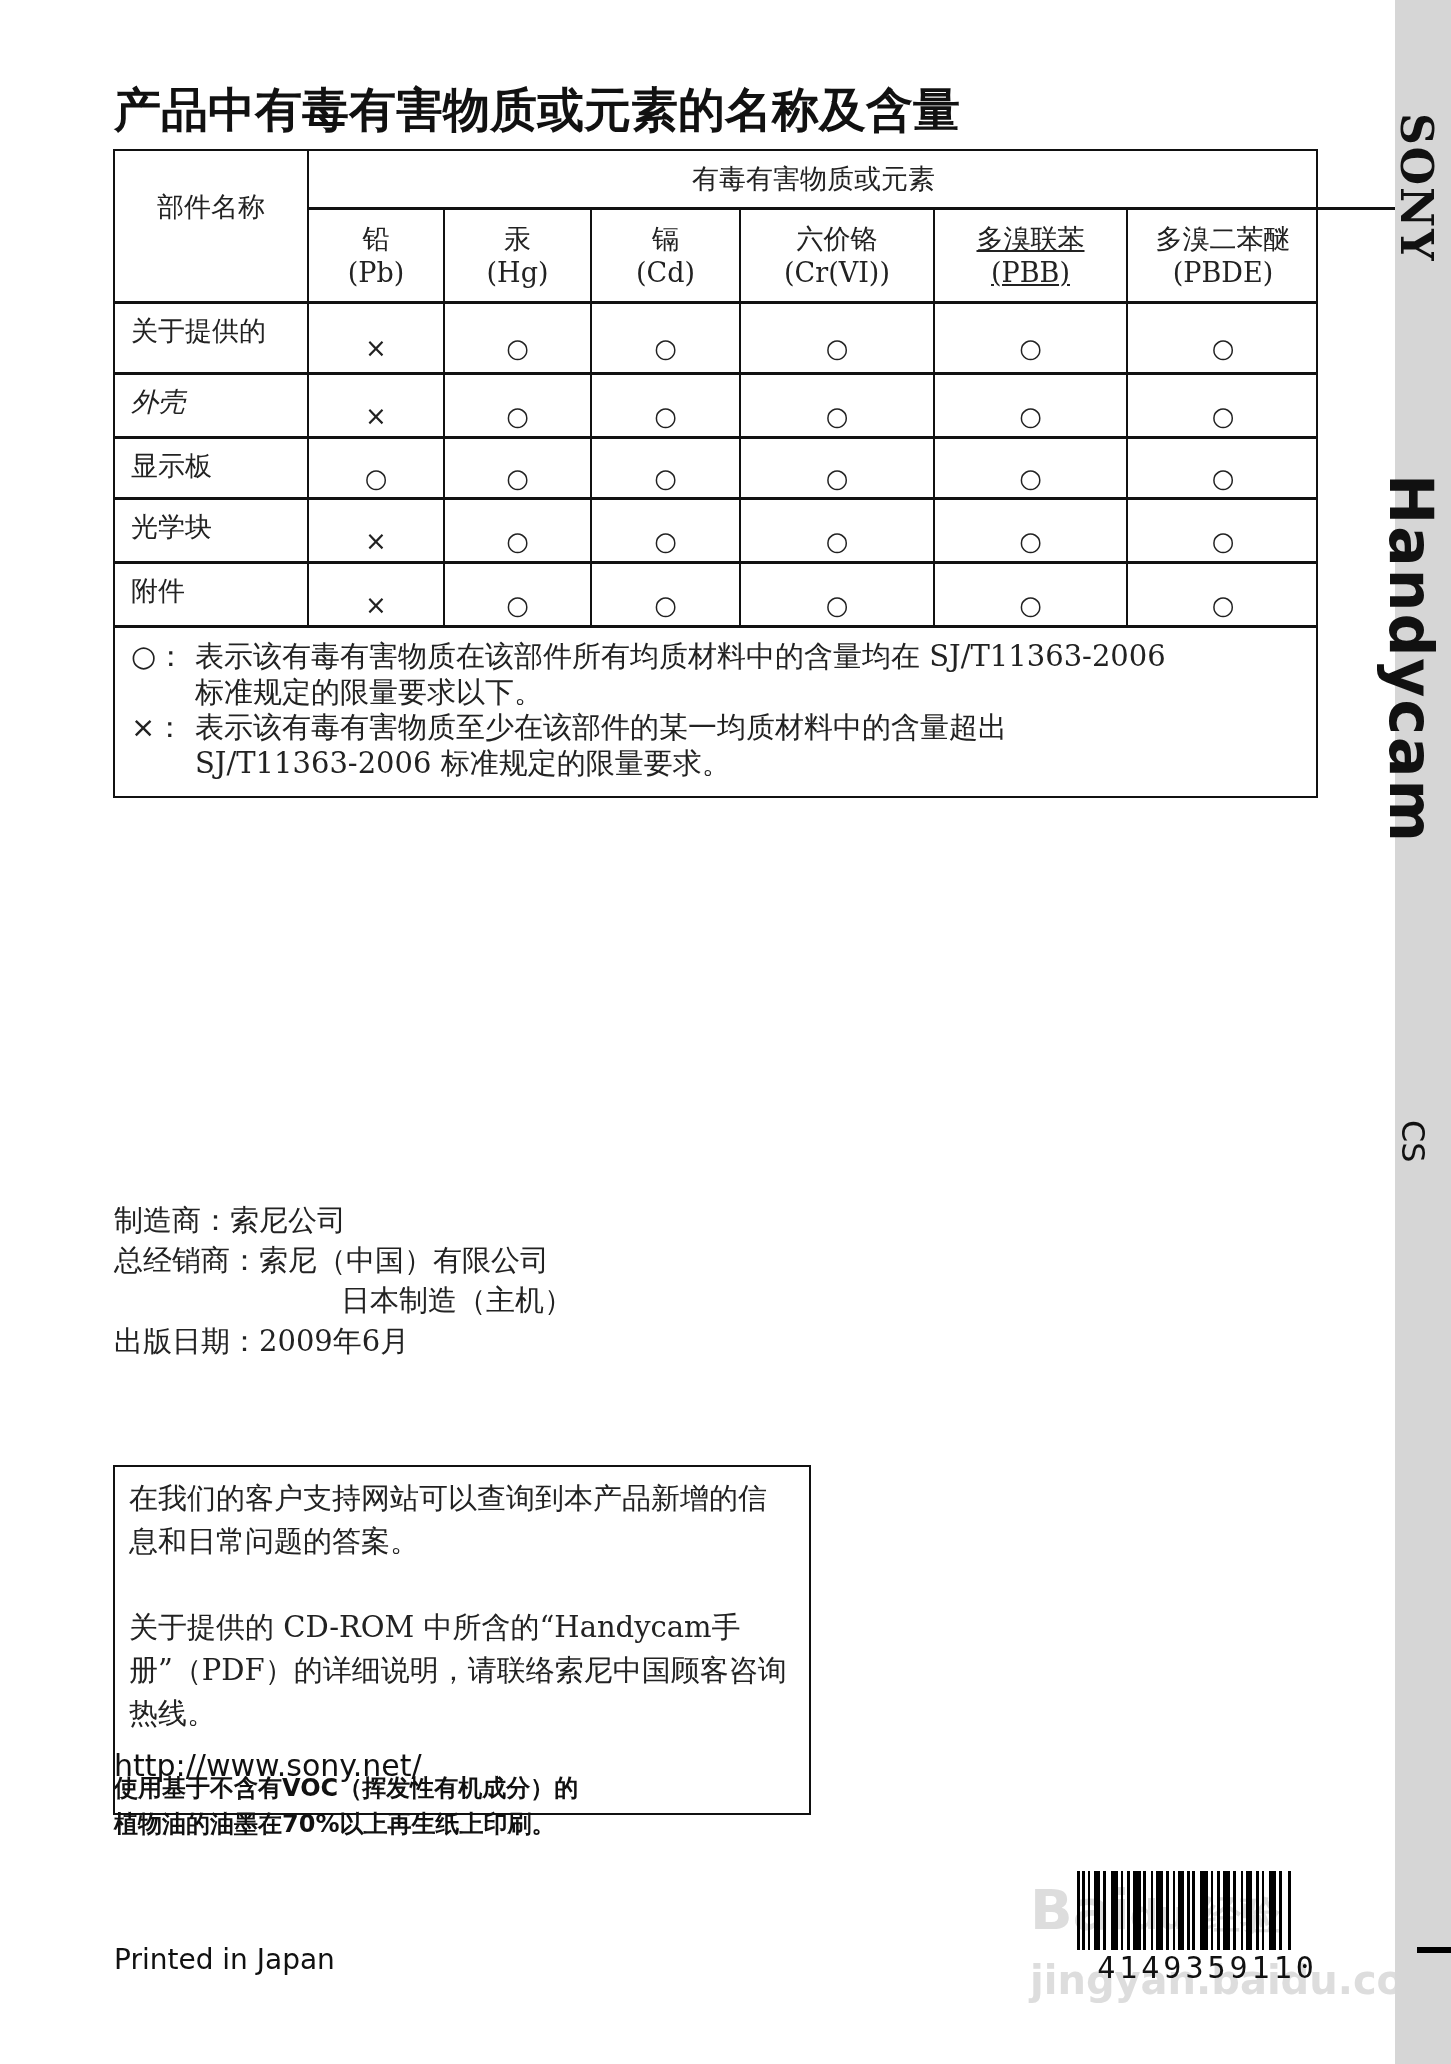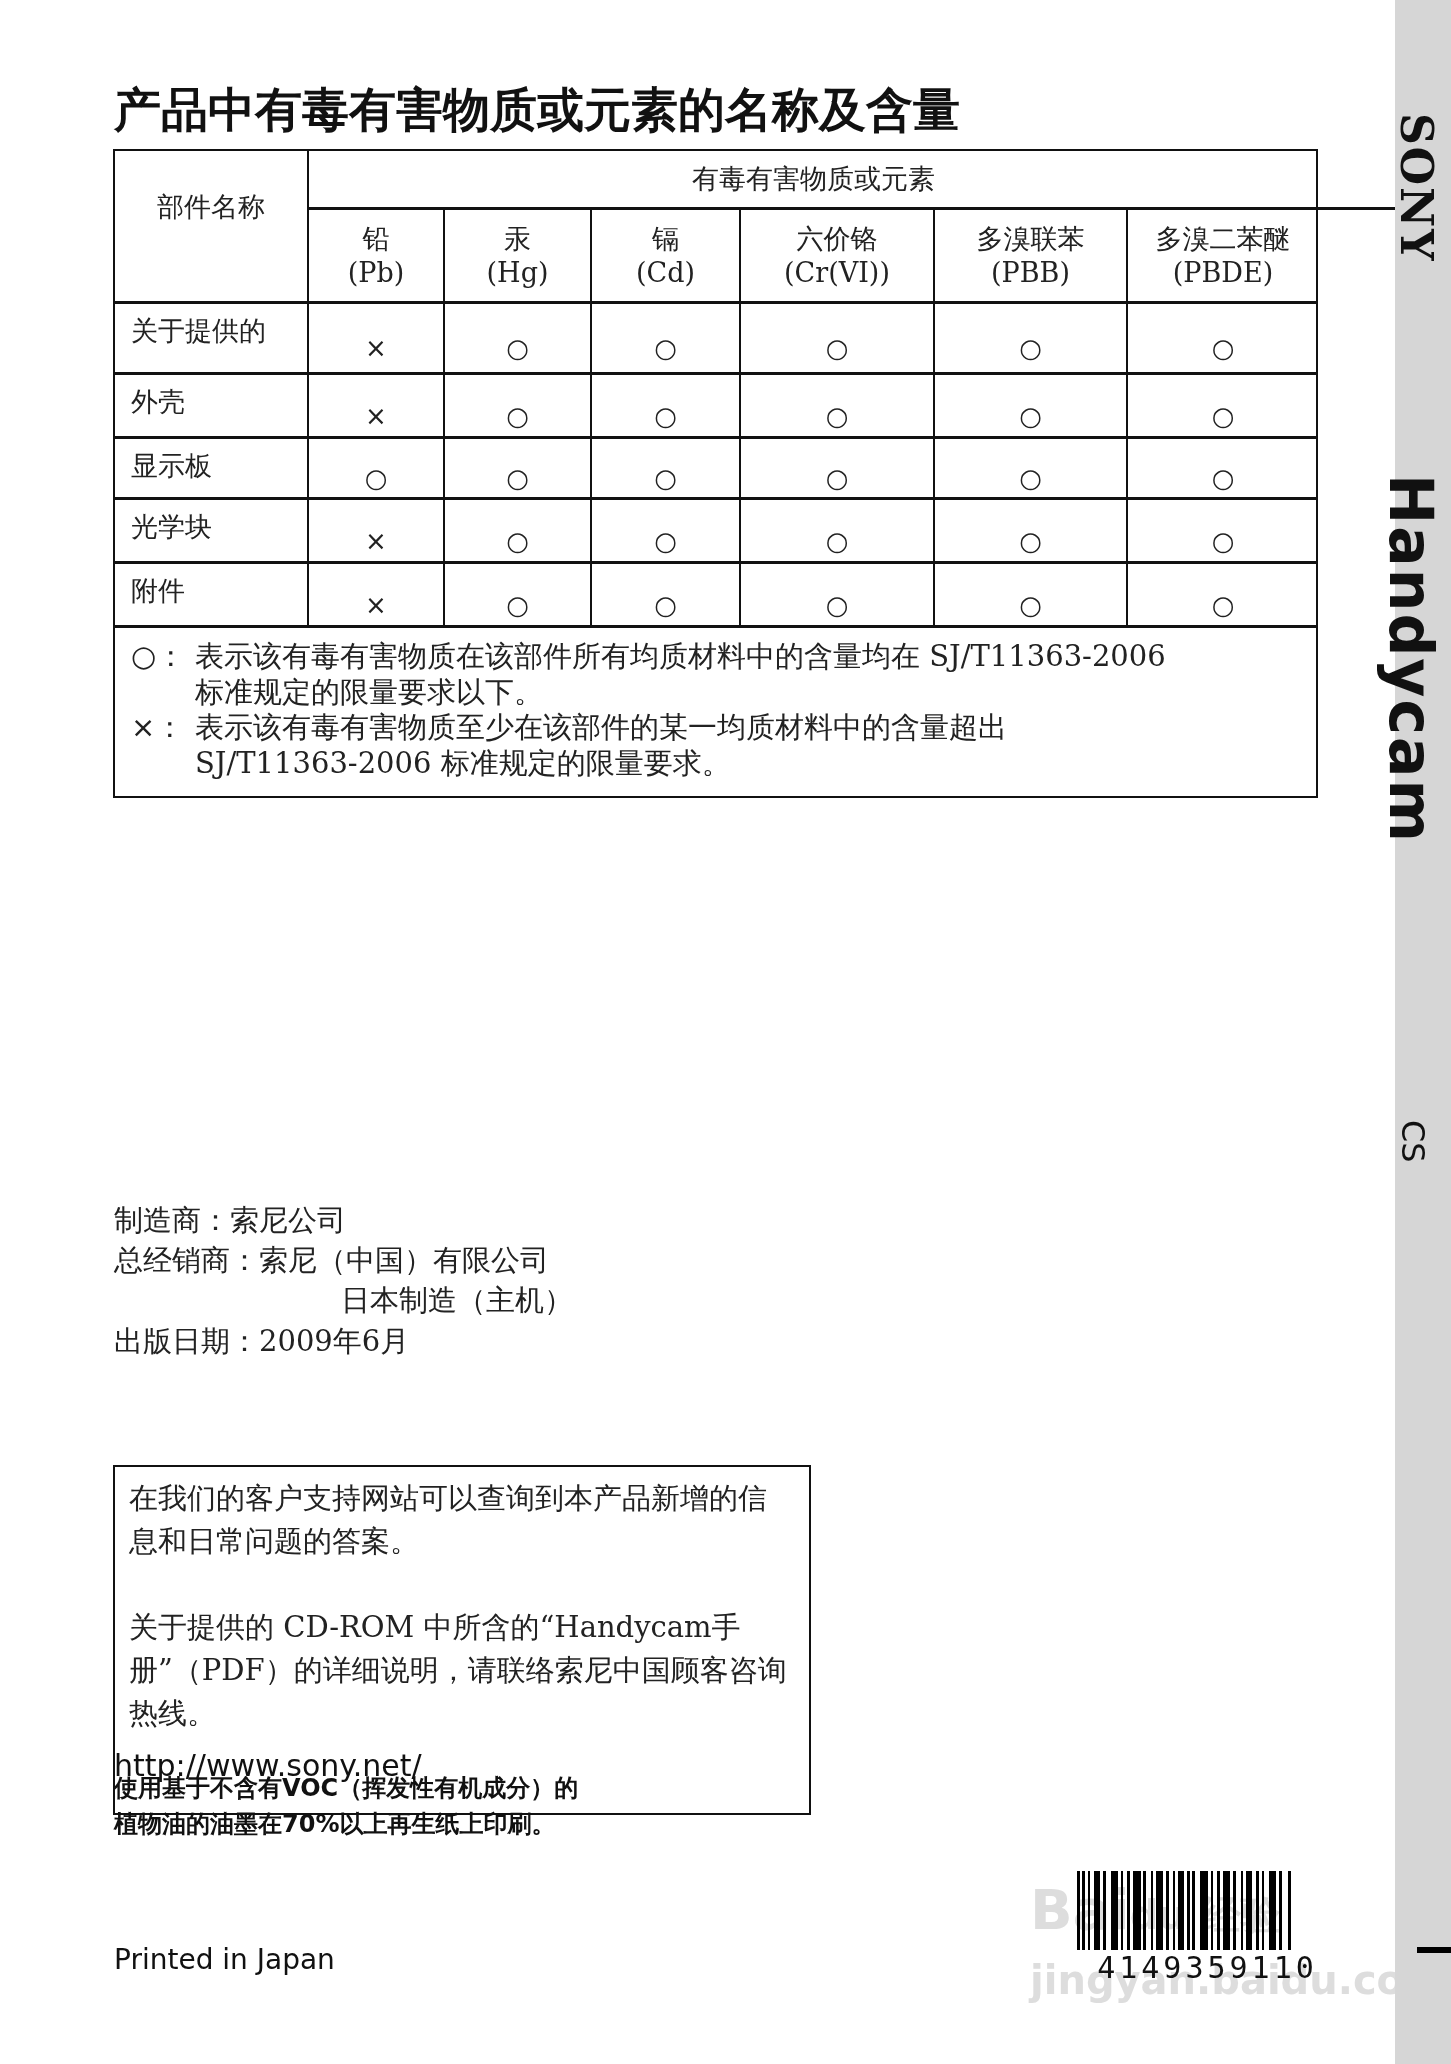--- a/index.html
+++ b/index.html
@@ -98,40 +98,40 @@
     <span>(Hg)</span>
   </div>
   <div class="cell" style="left:477px; top:59px; width:147px; height:91px; flex-direction:column;">
     <span>镉</span>
     <span>(Cd)</span>
   </div>
   <div class="cell" style="left:626px; top:59px; width:192px; height:91px; flex-direction:column;">
     <span>六价铬</span>
     <span>(Cr(VI))</span>
   </div>
-  <div class="cell" style="left:820px; top:59px; width:191px; height:91px; flex-direction:column;">
+  <div class="cell" style="left:820px; top:59px; width:191px; height:91px; flex-direction:column;text-decoration:underline;">
     <span>多溴联苯</span>
     <span>(PBB)</span>
   </div>
   <div class="cell" style="left:1013px; top:59px; width:190px; height:91px; flex-direction:column;border-radius:16px;">
     <span>多溴二苯醚</span>
     <span>(PBDE)</span>
   </div>
 
   <div>
     <div class="cell left" style="left:0; top:153px; width:192px; height:68px;">关于提供的</div>
     <div class="cell sym" style="left:194px; top:153px; width:134px; height:68px;">×</div>
     <div class="cell sym" style="left:330px; top:153px; width:145px; height:68px;">○</div>
     <div class="cell sym" style="left:477px; top:153px; width:147px; height:68px;">○</div>
     <div class="cell sym" style="left:626px; top:153px; width:192px; height:68px;">○</div>
     <div class="cell sym" style="left:820px; top:153px; width:191px; height:68px;">○</div>
     <div class="cell sym" style="left:1013px; top:153px; width:190px; height:68px;">○</div>
   </div>
   <div>
-    <div class="cell left" style="left:0; top:224px; width:156px; height:61px;">外壳</div>
+    <div class="cell left" style="left:0; top:224px; width:156px; height:61px;font-style:italic;">外壳</div>
     <div class="cell sym" style="left:194px; top:224px; width:134px; height:61px;">×</div>
     <div class="cell sym" style="left:330px; top:224px; width:145px; height:61px;">○</div>
     <div class="cell sym" style="left:477px; top:224px; width:147px; height:61px;">○</div>
     <div class="cell sym" style="left:626px; top:224px; width:192px; height:61px;">○</div>
     <div class="cell sym" style="left:820px; top:224px; width:191px; height:61px;">○</div>
     <div class="cell sym" style="left:1013px; top:224px; width:190px; height:61px;">○</div>
   </div>
   <div>
     <div class="cell left" style="left:0; top:288px; width:192px; height:58px;">显示板</div>
     <div class="cell sym" style="left:194px; top:288px; width:134px; height:58px;">○</div>

